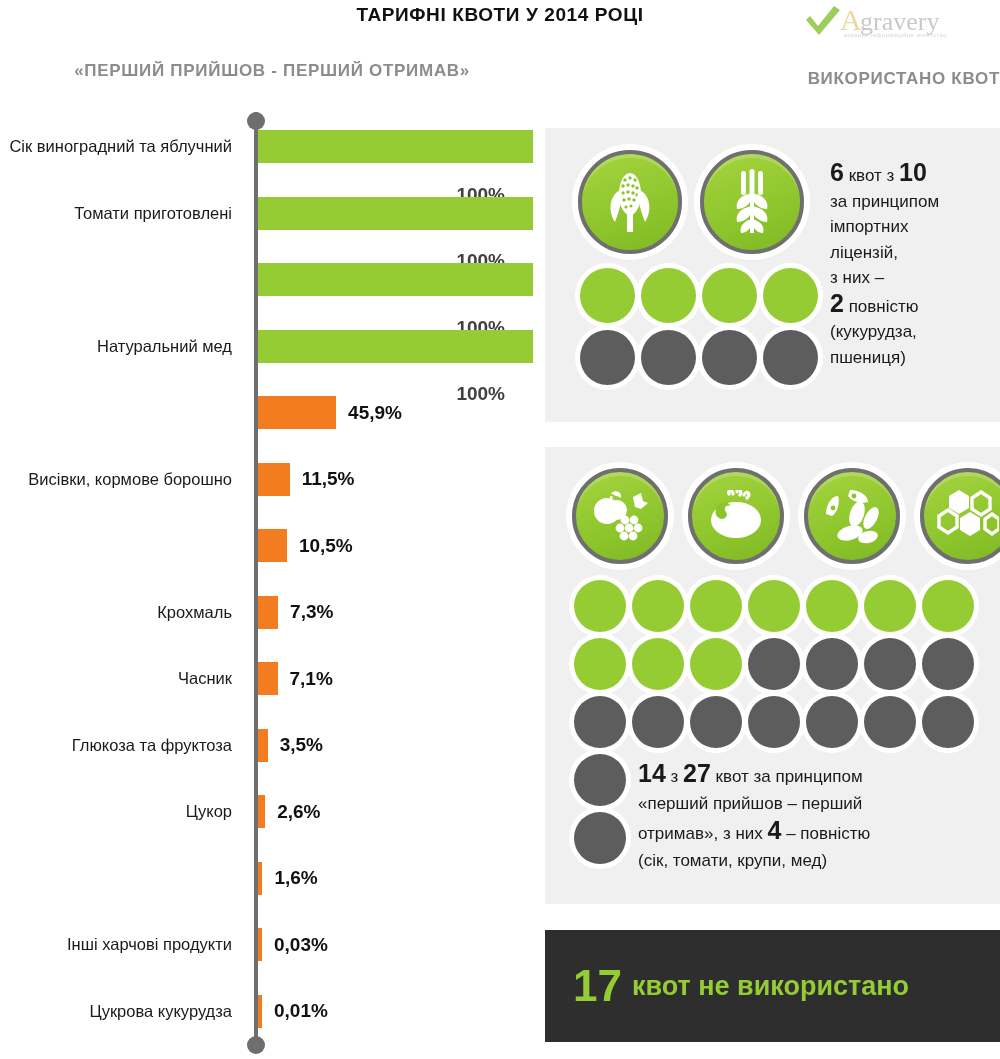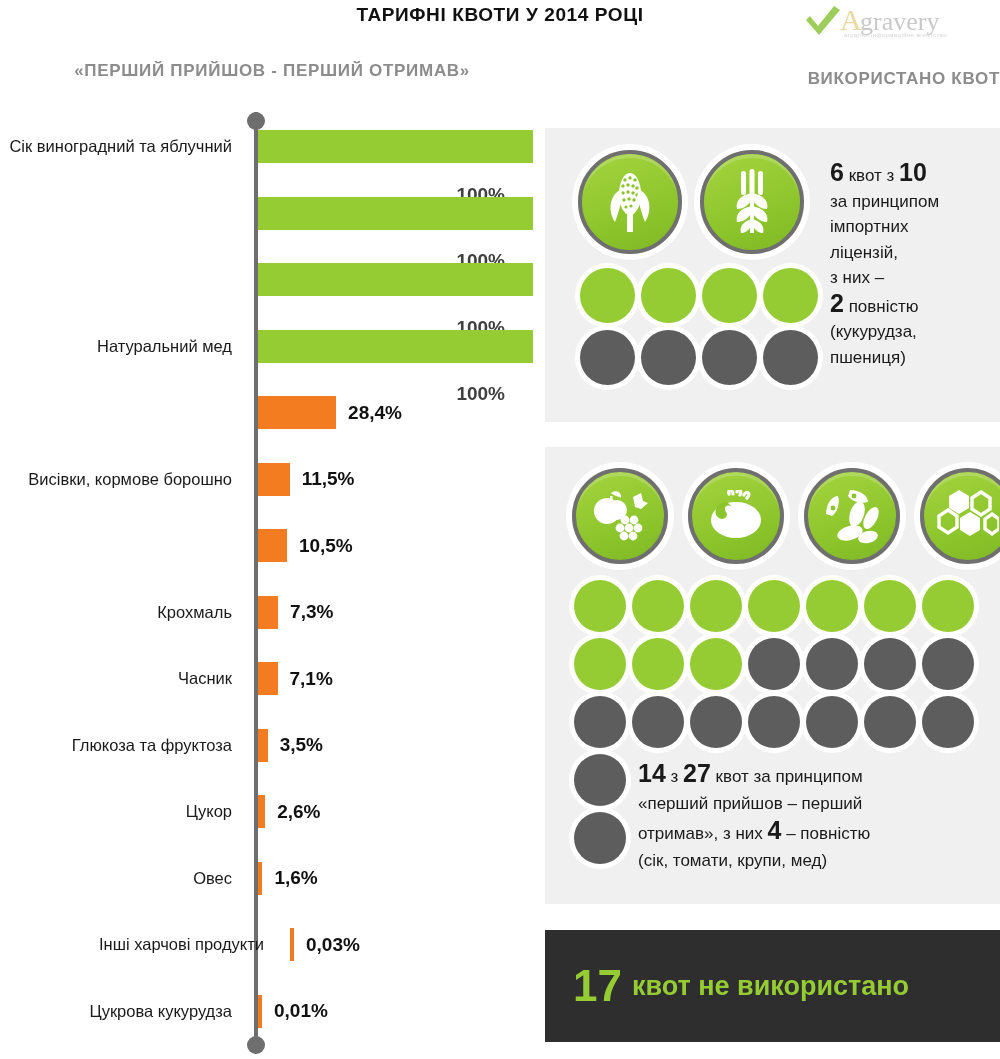--- a/index.html
+++ b/index.html
@@ -139,38 +139,39 @@
     <div class="axis-dot" id="axis-dot-top"></div>
     <div class="axis-dot" id="axis-dot-bottom"></div>
     <div id="chart-rows">
         <div class="row" style="top: 3px;">
           <div class="row-label">Сік виноградний та яблучний</div>
           <div class="bar green" style="width: 275px;">
             <div class="bar-value-in" style="top: 50%;">100%</div>
           </div>
         </div>
         <div class="row" style="top: 69.5px;">
+          <div class="row-label">Томати приготовлені</div>
           <div class="bar green" style="width: 275px;">
             <div class="bar-value-in" style="top: 50%;">100%</div>
           </div>
         </div>
         <div class="row" style="top: 136px;">
           <div class="bar green" style="width: 275px;">
             <div class="bar-value-in" style="top: 50%;">100%</div>
           </div>
         </div>
         <div class="row" style="top: 202.5px;">
           <div class="row-label">Натуральний мед</div>
           <div class="bar green" style="width: 275px;">
             <div class="bar-value-in" style="top: 50%;">100%</div>
           </div>
         </div>
         <div class="row" style="top: 269px;">
           <div class="bar orange" style="width: 78.1px;"></div>
-          <div class="bar-value-out" style="left: 348.1px; top: 31.5px;">28,4%</div>
+          <div class="bar-value-out" style="left: 348.1px; top: 31.5px;">45,9%</div>
         </div>
         <div class="row" style="top: 335.5px;">
           <div class="row-label">Висівки, кормове борошно</div>
           <div class="bar orange" style="width: 31.625px;"></div>
           <div class="bar-value-out" style="left: 301.625px; top: 31.5px;">11,5%</div>
         </div>
         <div class="row" style="top: 402px;">
           <div class="bar orange" style="width: 28.875px;"></div>
           <div class="bar-value-out" style="left: 298.875px; top: 31.5px;">10,5%</div>
         </div>
@@ -188,25 +189,24 @@
           <div class="row-label">Глюкоза та фруктоза</div>
           <div class="bar orange" style="width: 9.625px;"></div>
           <div class="bar-value-out" style="left: 279.625px; top: 31.5px; text-align: center;">3,5%</div>
         </div>
         <div class="row" style="top: 668px;">
           <div class="row-label">Цукор</div>
           <div class="bar orange" style="width: 7.15px;"></div>
           <div class="bar-value-out" style="left: 277.15px; top: 31.5px;">2,6%</div>
         </div>
         <div class="row" style="top: 734.5px;">
-          <div class="row-label">Овес</div>
           <div class="bar orange" style="width: 4.4px;"></div>
           <div class="bar-value-out" style="left: 274.4px; top: 31.5px;">1,6%</div>
         </div>
-        <div class="row" style="top: 801px; margin-left: 32px;">
+        <div class="row" style="top: 801px;">
           <div class="row-label">Інші харчові продукти</div>
           <div class="bar orange" style="width: 4px;"></div>
           <div class="bar-value-out" style="left: 274px; top: 31.5px;">0,03%</div>
         </div>
         <div class="row" style="top: 867.5px;">
           <div class="row-label">Цукрова кукурудза</div>
           <div class="bar orange" style="width: 4px;"></div>
           <div class="bar-value-out" style="left: 274px; top: 31.5px;">0,01%</div>
         </div>
       </div>

